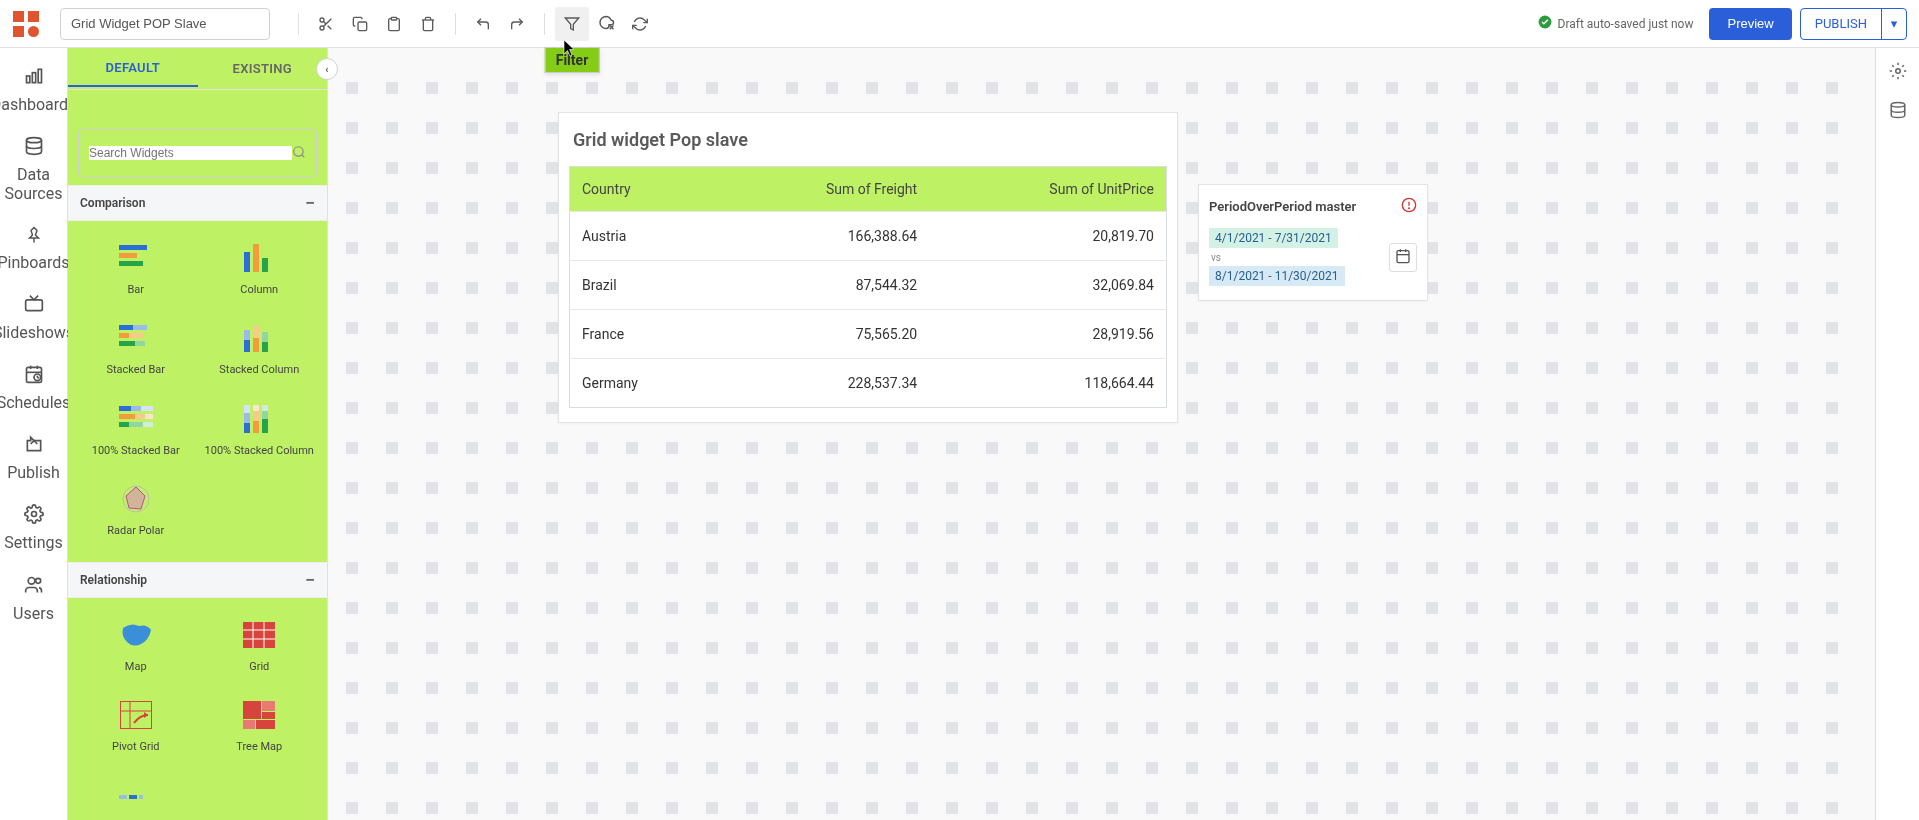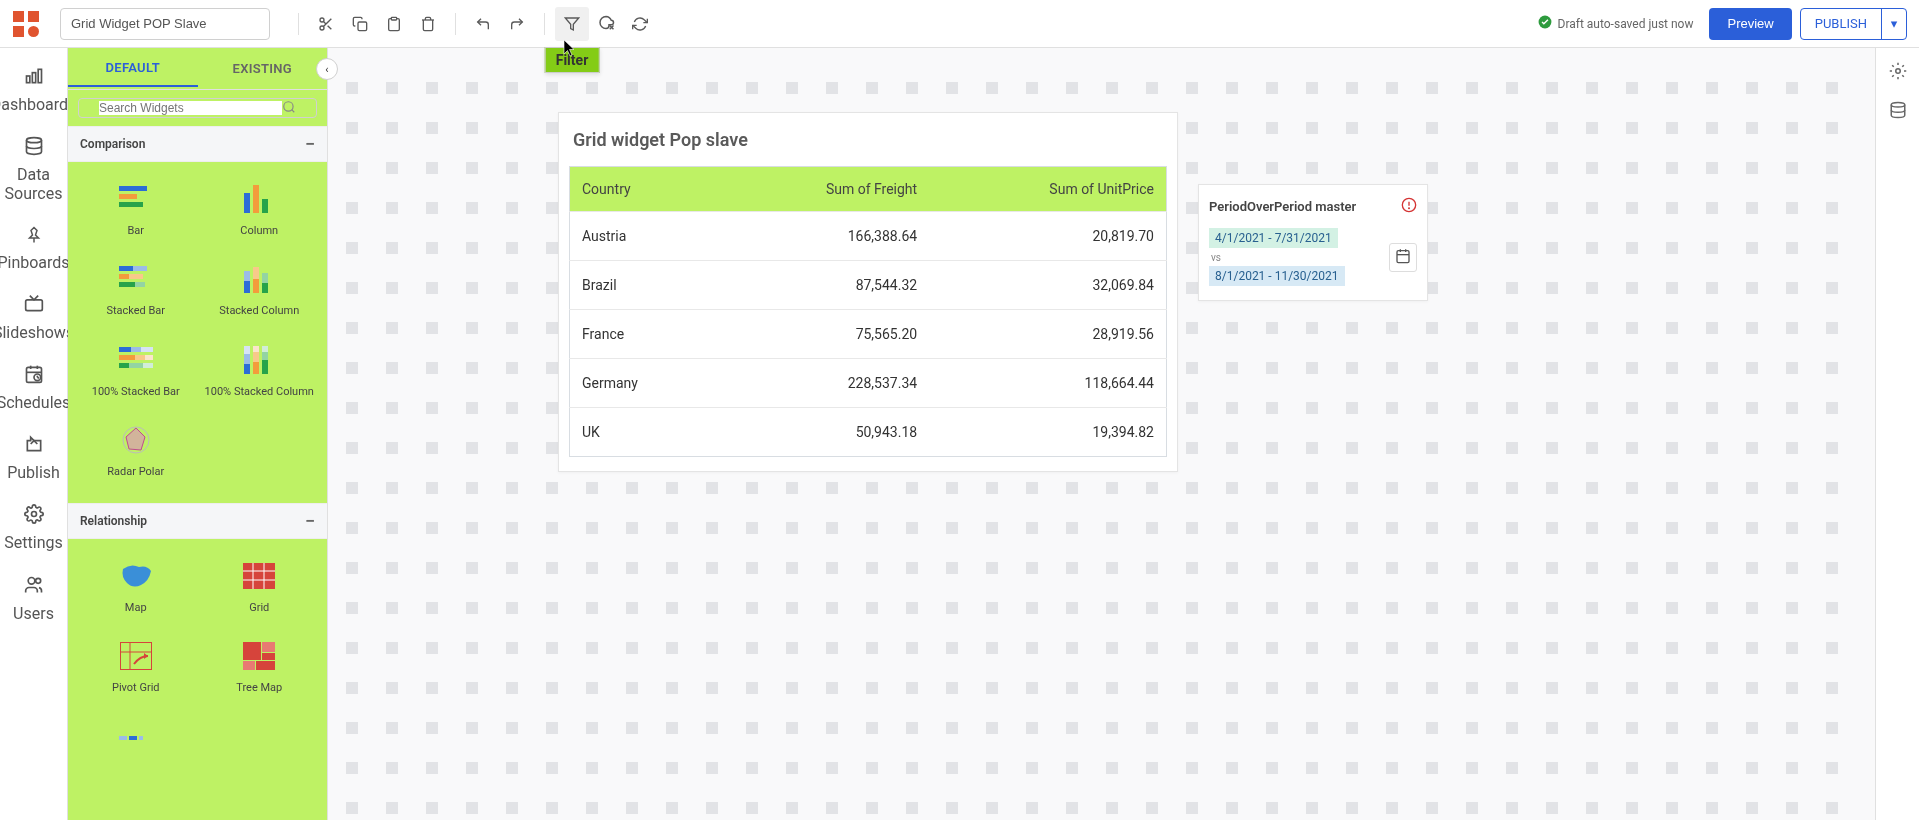--- a/index.html
+++ b/index.html
@@ -33,21 +33,21 @@
 .rail-item .label { font-size: 16px; margin-top: 6px; text-align: center; line-height: 1.2; }
 .rail-item .icon { color: #555; }
 
 
 .widget-panel { width: 260px; border-right: 1px solid #e0e0e0; background: #bef264; display: flex; flex-direction: column; position: relative; }
 .tabs-row { display: flex; align-items: center; height: 42px; border-bottom: 1px solid #e0e0e0; position: relative; }
 .tab { flex: 1; text-align: center; font-size: 13px; font-weight: 600; color: #666; cursor: pointer; padding: 10px 0; letter-spacing: 0.3px; }
 .tab.active { color: #2b5fd9; border-bottom: 2px solid #2b5fd9; }
 .collapse-btn { width: 22px; height: 22px; border: 1px solid #d0d0d0; border-radius: 50%; display: flex; align-items: center; justify-content: center; position: absolute; right: -11px; top: 10px; background: #fff; cursor: pointer; font-size: 11px; z-index: 5; }
 .search-row { padding: 8px 10px; }
-.search-box { display: flex; align-items: center; border: 1px solid #d0d0d0; border-radius: 4px; height: 20px; padding: 0 20px; }
+.search-box { display: flex; align-items: center; border: 1px solid #d0d0d0; border-radius: 4px; height: 48px; padding: 0 10px; margin-top: 31px; }
 .search-box input { border: none; outline: none; flex: 1; font-size: 12px; color: #555; }
 .search-box .sicon { color: #888; }
 .cat-header { display: flex; align-items: center; justify-content: space-between; padding: 8px 12px; background: #f5f6f8; font-size: 12px; font-weight: 600; color: #444; border-top: 1px solid #eee; border-bottom: 1px solid #eee; gap: 36px; }
 .cat-header .collapse { font-size: 18px; color: #666; cursor: pointer; line-height: 1; }
 .widget-grid { display: grid; grid-template-columns: 1fr 1fr; padding: 10px 6px; gap: 0; }
 .widget-item { display: flex; flex-direction: column; align-items: center; padding: 10px 6px 14px; cursor: pointer; }
 .widget-item .wicon { width: 40px; height: 34px; margin-bottom: 8px; display: flex; align-items: center; justify-content: center; }
 .widget-item .wlabel { font-size: 11px; color: #444; text-align: center; line-height: 1.3; }
 
 
@@ -1206,25 +1206,20 @@
             <tr>
               <td>France</td>
               <td class="num">75,565.20</td>
               <td class="num">28,919.56</td>
             </tr>
             <tr>
               <td>Germany</td>
               <td class="num">228,537.34</td>
               <td class="num">118,664.44</td>
             </tr>
-            <tr>
-              <td>UK</td>
-              <td class="num">50,943.18</td>
-              <td class="num">19,394.82</td>
-            </tr>
           </tbody>
       </table>
     </div>
 
     <div class="period-widget">
       <div class="pw-head">
         <span class="pw-title">PeriodOverPeriod master</span>
         <span class="pw-err"><svg width="16" height="16" viewBox="0 0 24 24">
               <circle cx="12" cy="12" r="10" fill="none" stroke="#d43333" stroke-width="2"></circle>
               <line x1="12" y1="7" x2="12" y2="13" stroke="#d43333" stroke-width="2"></line>

